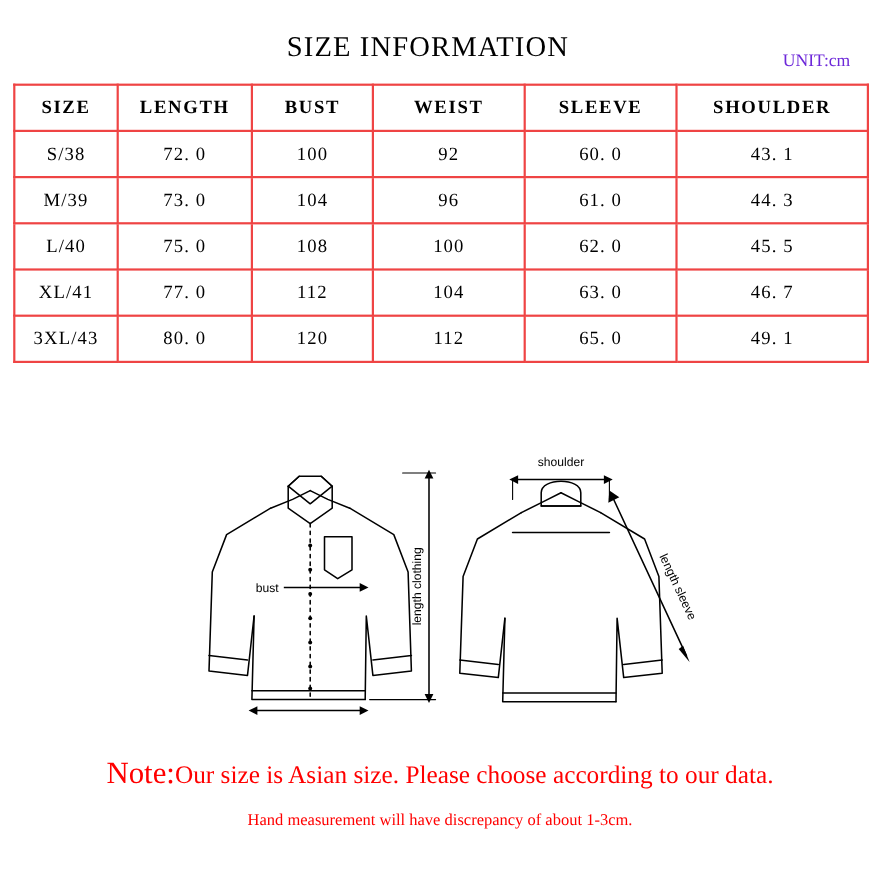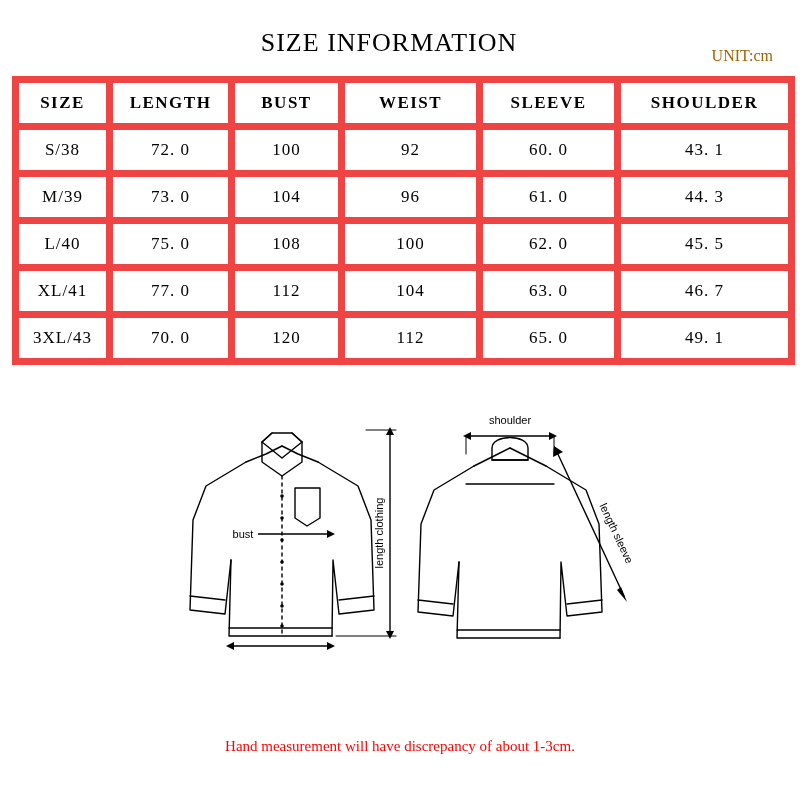--- a/index.html
+++ b/index.html
@@ -29,39 +29,39 @@
     text-align: center;
     font-size: 26px;
     letter-spacing: 1px;
     font-family: "Liberation Serif", serif;
   }
   .unit {
     position: absolute;
     top: 47px;
     right: 27px;
     font-size: 16px;
-    color: #a16207;
+    color: #6d28d9;
     font-family: "Liberation Serif", serif;
   }
 
   
   .table-wrap {
     position: absolute;
     top: 76px;
     left: 12px;
     width: 776px;
   }
   table.size-table {
     border-collapse: collapse;
     width: 776px;
     table-layout: fixed;
   }
   table.size-table th,
   table.size-table td {
-    border: 7px solid #ef4444;
+    border: 2px solid #ef4444;
     text-align: center;
     font-family: "Liberation Serif", serif;
     font-size: 17px;
     height: 40px;
     padding: 0;
     letter-spacing: 1px;
   }
   table.size-table th {
     font-weight: bold;
     font-size: 17px;
@@ -168,21 +168,21 @@
         <tr>
           <td>XL/41</td>
           <td>77. 0</td>
           <td>112</td>
           <td>104</td>
           <td>63. 0</td>
           <td>46. 7</td>
         </tr>
         <tr>
           <td>3XL/43</td>
-          <td>70. 0</td>
+          <td>80. 0</td>
           <td>120</td>
           <td>112</td>
           <td>65. 0</td>
           <td>49. 1</td>
         </tr>
       </tbody>
     </table>
   </div>
 
   <div class="diagram">
@@ -285,15 +285,18 @@
 
       <text x="613" y="135" font-family="Liberation Sans, sans-serif" font-size="11" fill="#000000" transform="rotate(65 613 135)" text-anchor="middle">length sleeve</text>
 
       <g>
         <rect x="228" y="126" width="30" height="16" fill="#ffffff" stroke="none"></rect>
         <text x="243" y="138" font-family="Liberation Sans, sans-serif" font-size="11" fill="#000000" text-anchor="middle">bust</text>
       </g>
     </svg>
   </div>
 
+  <div class="note note1">
+    <span class="big">Note:</span><span>Our size is Asian size. Please choose according to our data.</span>
+  </div>
   <div class="note note2">Hand measurement will have discrepancy of about 1-3cm.</div>
 
 </div>
 
 </body></html>

